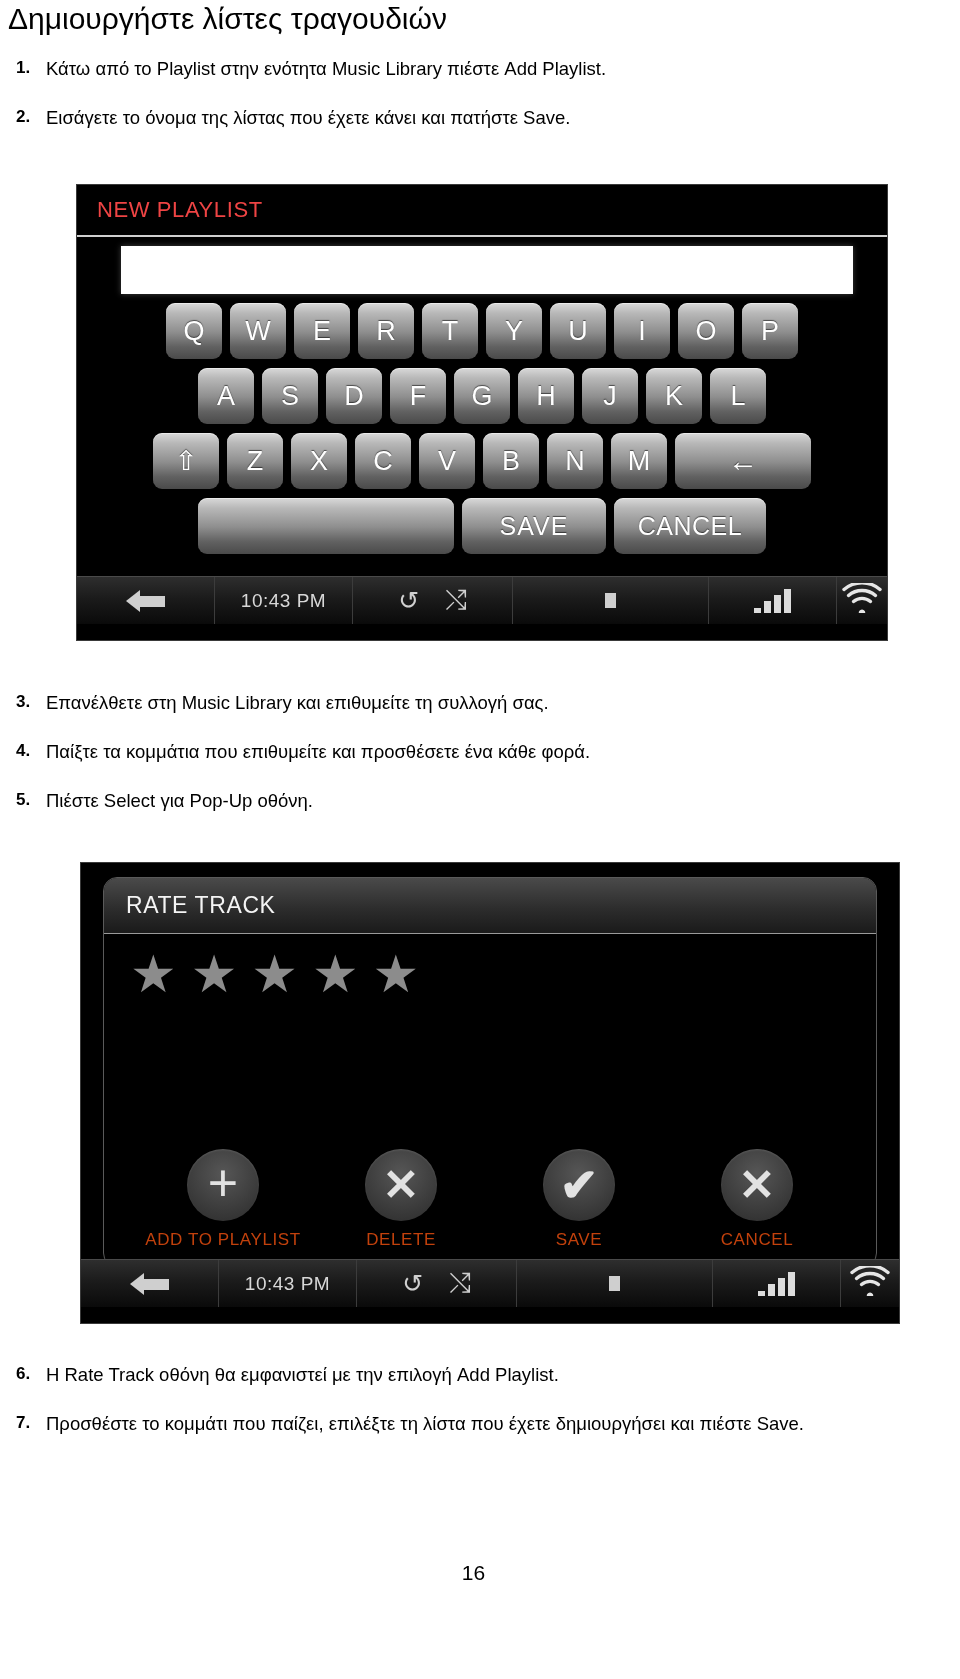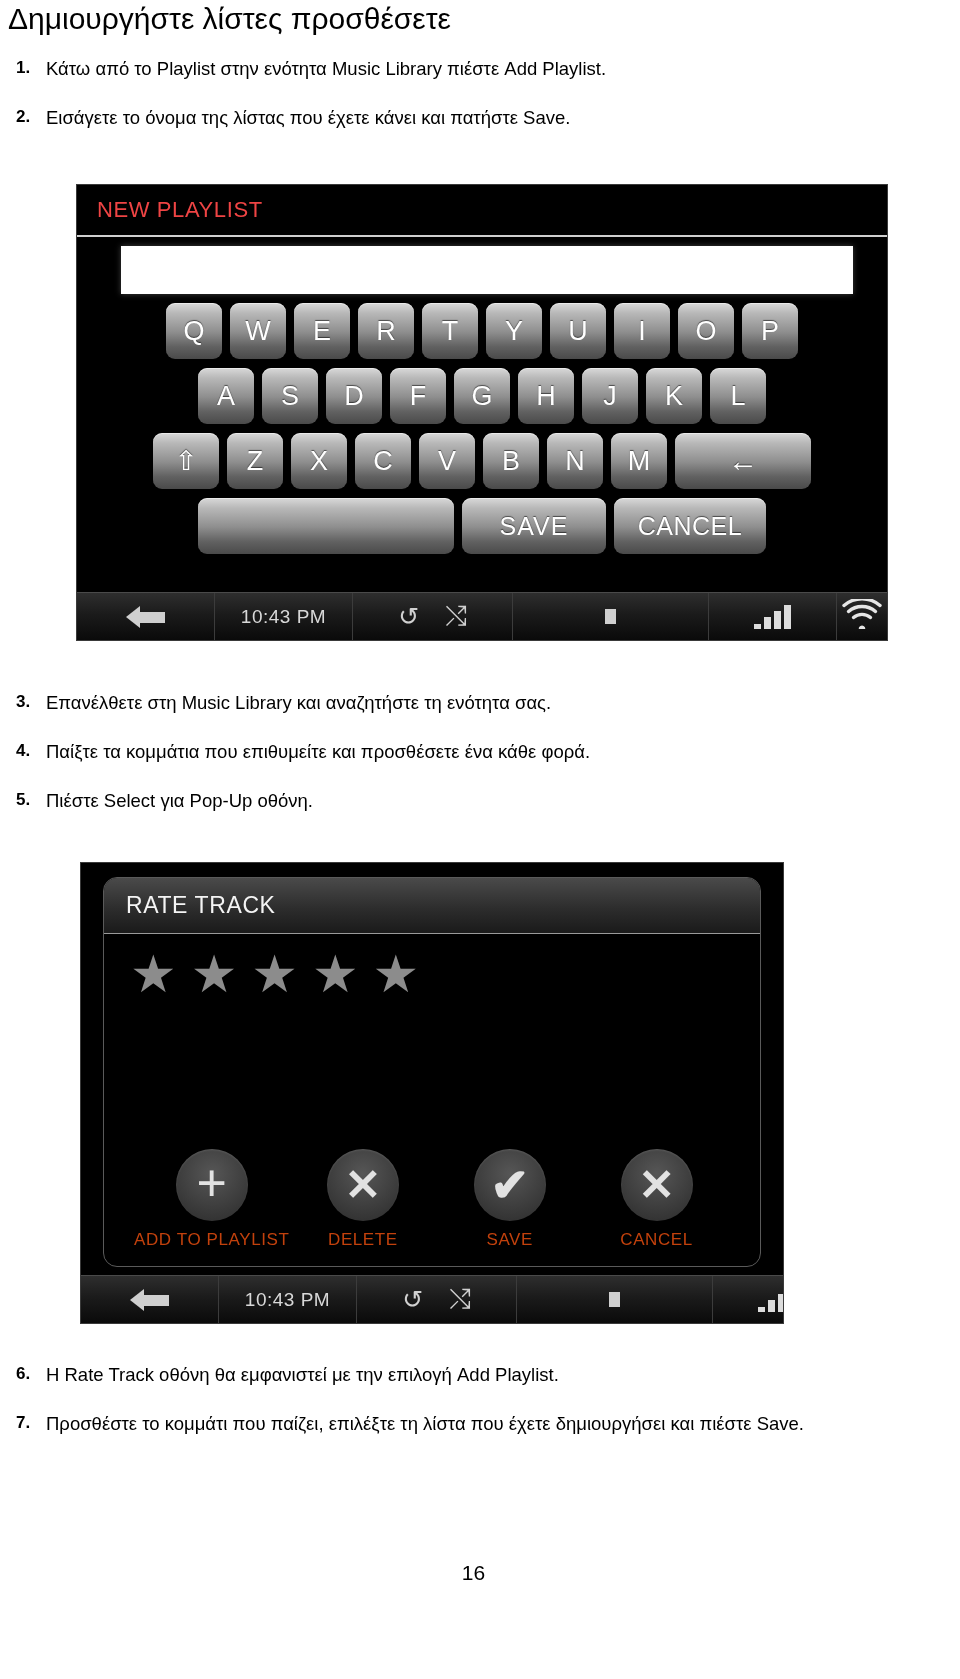--- a/index.html
+++ b/index.html
@@ -70,21 +70,21 @@
   }
   #device-keyboard {
     left: 76px;
     top: 184px;
     width: 812px;
     height: 457px;
   }
   #device-rate {
     left: 80px;
     top: 862px;
-    width: 704px;
+    width: 820px;
     height: 462px;
   }
 
   
   .kb-header {
     position: absolute;
     left: 0; top: 0;
     width: 100%;
     height: 52px;
     background: #000;
@@ -142,21 +142,21 @@
   .key.wide-back  { width: 136px; font-size: 30px; }
   .key.k-num      { width: 120px; font-size: 24px; }
   .key.k-space    { width: 256px; }
   .key.k-save     { width: 144px; font-size: 25px; letter-spacing: 1px; }
   .key.k-cancel   { width: 152px; font-size: 25px; letter-spacing: 0.5px; }
 
   
   .statusbar {
     position: absolute;
     left: 0;
-    bottom: 0;
+    bottom: 16px;
     width: 100%;
     height: 48px;
     background: linear-gradient(180deg, #2e2e2e 0%, #1b1b1b 45%, #0a0a0a 100%);
     border-top: 1px solid #4a4a4a;
     display: flex;
     box-sizing: border-box;
     text-align: right;
   }
   .sb-cell {
     display: flex;
@@ -288,21 +288,21 @@
     margin-top: 9px;
     color: #c2410c;
     font-size: 17px;
     letter-spacing: 0.6px;
     white-space: nowrap;
   }
 </style>
 </head>
 <body>
 
-<div class="page-title">Δημιουργήστε λίστες προσθέσετε</div>
+<div class="page-title">Δημιουργήστε λίστες τραγουδιών</div>
 
 <div class="steps-top">
   <div class="step">
     <span class="step-num">1.</span>
     <span class="step-text">Κάτω από το Playlist στην ενότητα Music Library πιέστε Add Playlist.</span>
   </div>
   <div class="step">
     <span class="step-num">2.</span>
     <span class="step-text">Εισάγετε το όνομα της λίστας που έχετε κάνει και πατήστε Save.</span>
   </div>
@@ -393,21 +393,21 @@
         </svg>
       </span>
     </div>
   </div>
 
 </div>
 
 <div class="steps-mid">
   <div class="step">
     <span class="step-num">3.</span>
-    <span class="step-text">Επανέλθετε στη Music Library και αναζητήστε τη ενότητα σας.</span>
+    <span class="step-text">Επανέλθετε στη Music Library και επιθυμείτε τη συλλογή σας.</span>
   </div>
   <div class="step">
     <span class="step-num">4.</span>
     <span class="step-text">Παίξτε τα κομμάτια που επιθυμείτε και προσθέσετε ένα κάθε φορά.</span>
   </div>
   <div class="step">
     <span class="step-num">5.</span>
     <span class="step-text">Πιέστε Select για Pop-Up οθόνη.</span>
   </div>
 </div>

